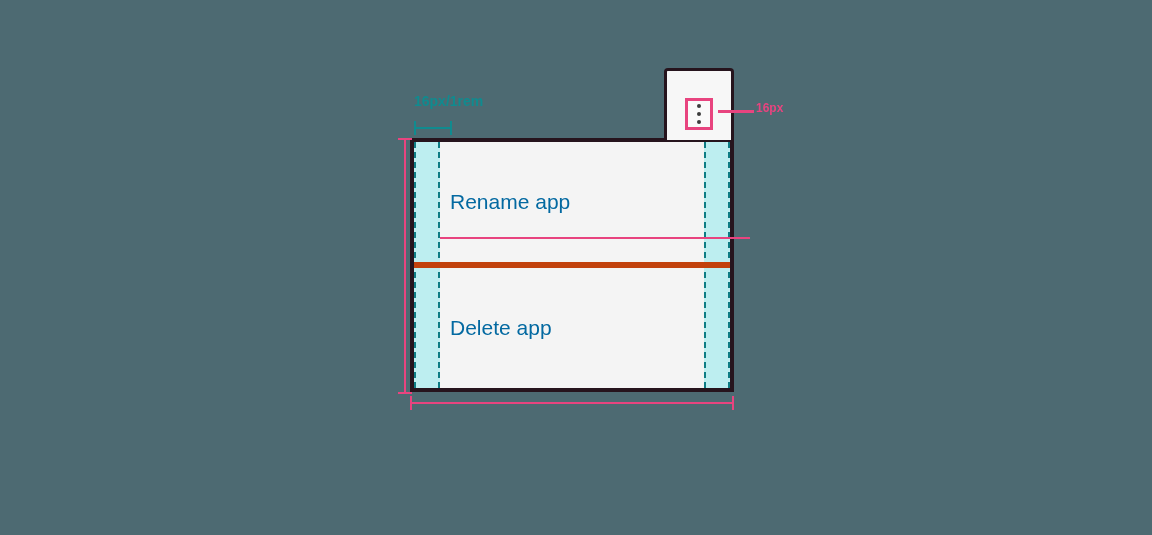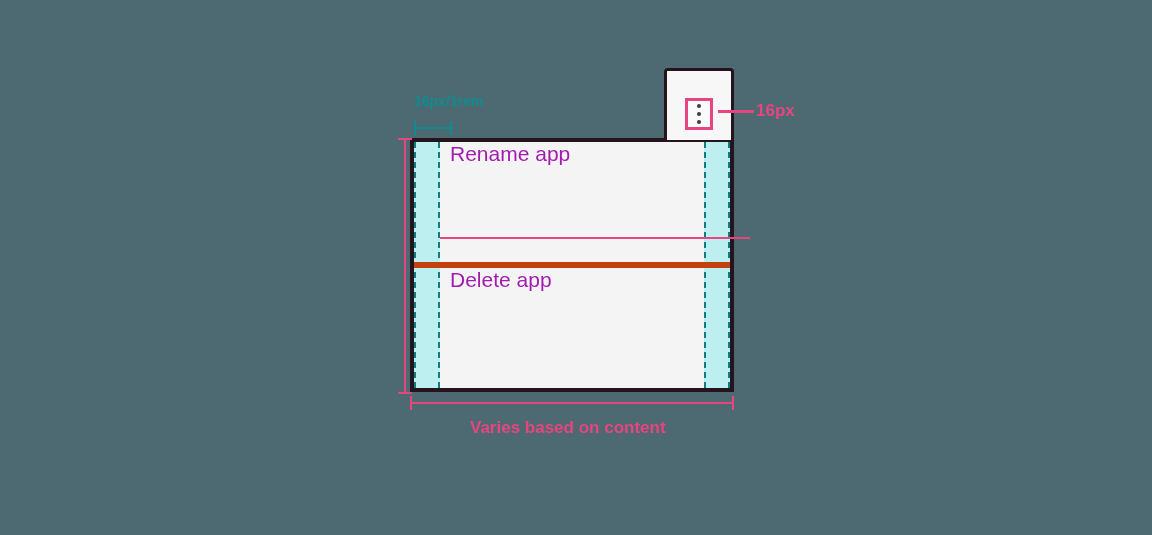--- a/index.html
+++ b/index.html
@@ -90,35 +90,36 @@
   .menu-list {
     position: absolute;
     inset: 0;
     z-index: 3;
     display: flex;
     flex-direction: column;
   }
   .menu-item {
     flex: 1 1 0;
     display: flex;
+    align-items: center;
     padding-left: 36px;
     font-size: 21px;
-    color: #a21caf;
+    color: #0369a1;
     box-sizing: border-box;
     background: transparent;
   }
   .menu-item.with-divider {
     border-top: 6px solid #c2410c;
   }
 
   
   .anno-text {
     position: absolute;
     white-space: nowrap;
-    font-size: 17px;
+    font-size: 12px;
   }
   .anno-pink { color: #e8447f; font-weight: bold; }
   .anno-teal { color: #108b8f; font-weight: bold; }
 
   .label-16px-rem { left: 414px; top: 93px; font-size: 14px; }
   .label-16px     { left: 756px; top: 101px; }
   .label-vcenter  { left: 756px; top: 228px; }
   .label-varies   { left: 470px; top: 418px; }
 
   
@@ -266,15 +267,14 @@
     <span class="cap t"></span>
     <span class="line"></span>
     <span class="cap b"></span>
   </div>
 
   <div class="measure-h">
     <span class="cap l"></span>
     <span class="line"></span>
     <span class="cap r"></span>
   </div>
-  <div class="anno-text anno-pink label-varies">Varies based on content</div>
 
 </div>
 
 </body></html>

